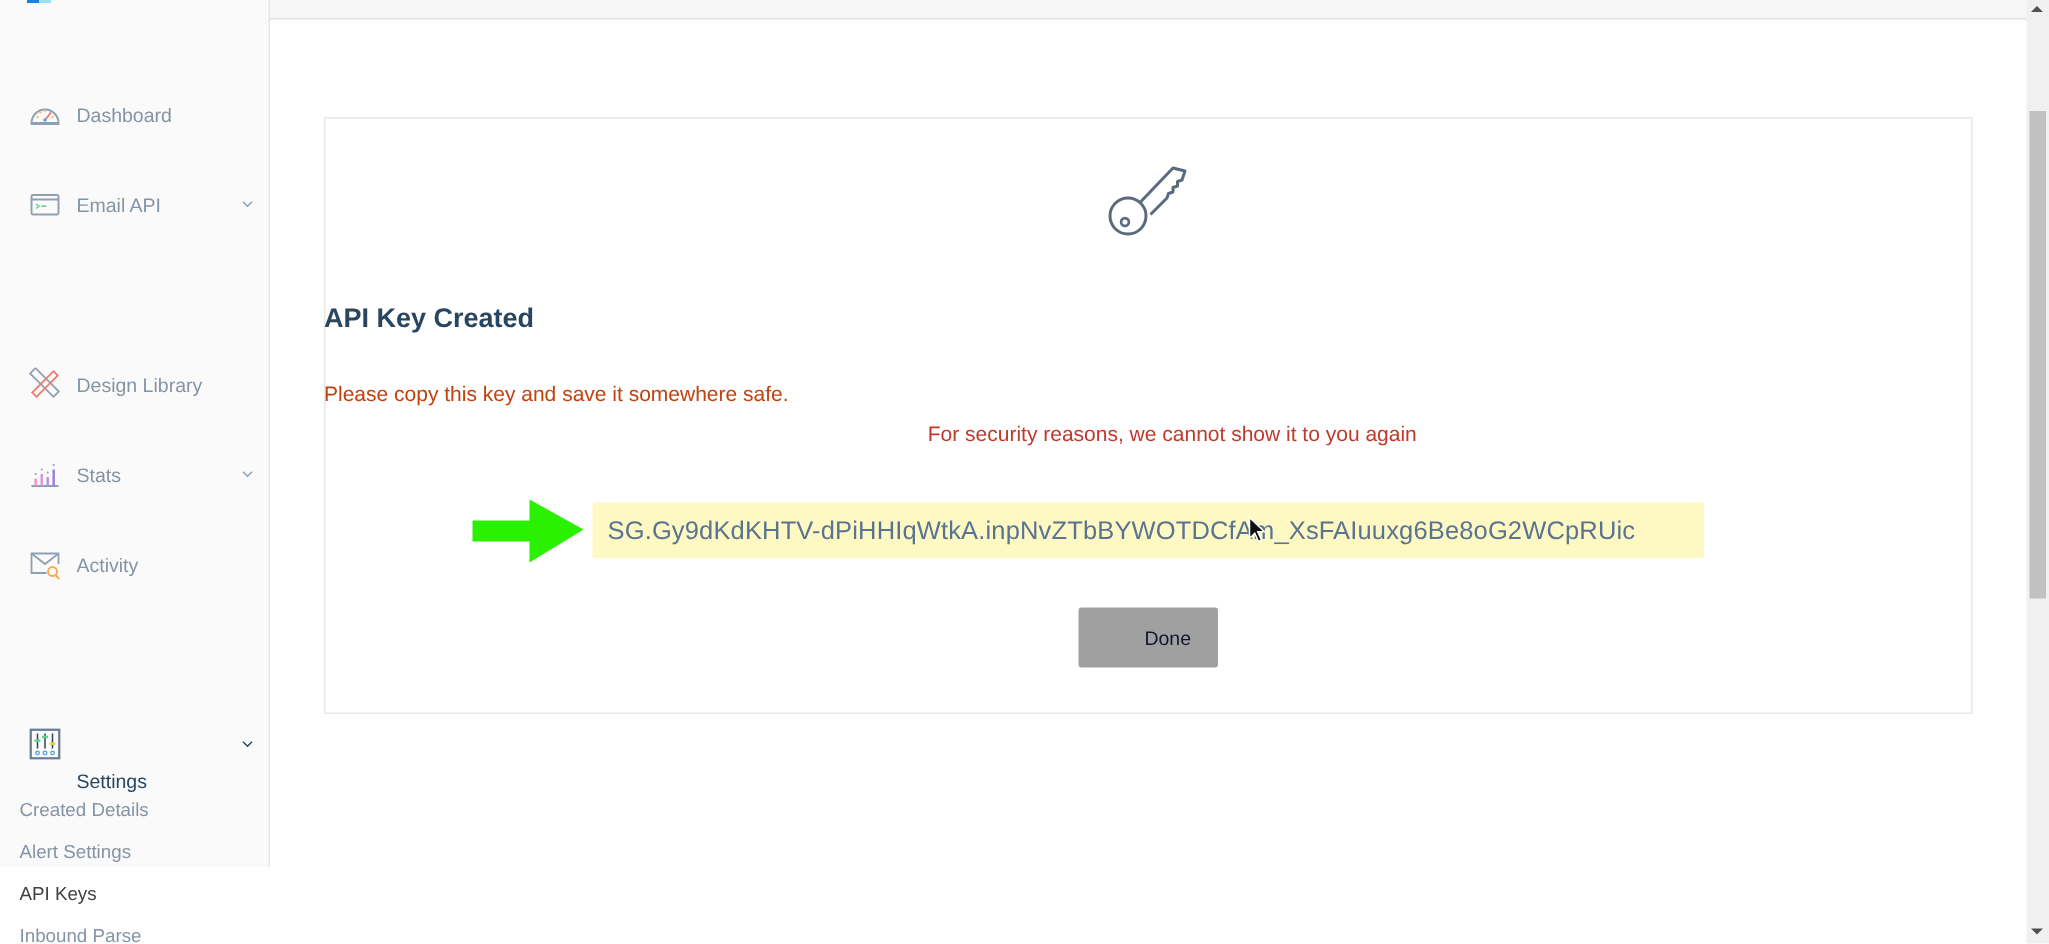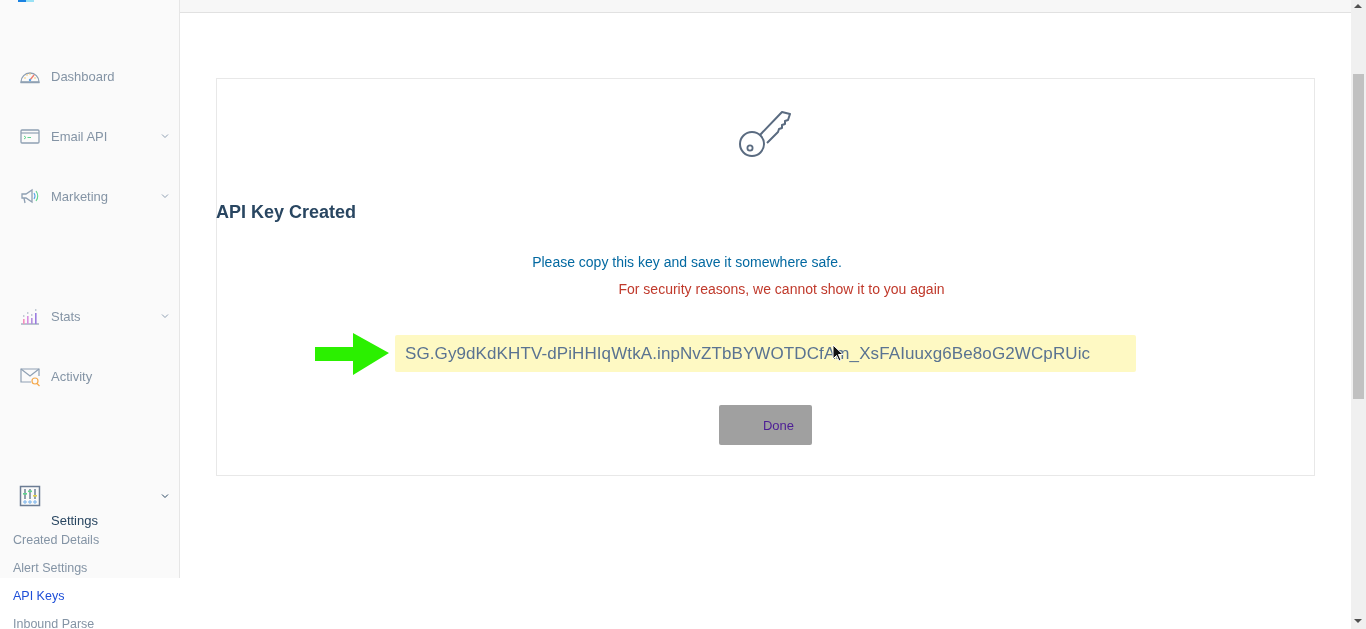--- a/index.html
+++ b/index.html
@@ -7,36 +7,36 @@
   .sidebar { position: absolute; left: 0; top: 0; width: 180px; height: 578px; background: #fafafa; border-right: 1px solid #e6e6e6; }
   .logo-sliver { position: absolute; left: 18px; top: 0; width: 16px; height: 2px; }
   .logo-sliver .a { position: absolute; left: 0; top: 0; width: 8px; height: 2px; background: #1a82e2; }
   .logo-sliver .b { position: absolute; left: 8px; top: 0; width: 8px; height: 2px; background: #99e1f4; }
   .nav-item { position: absolute; left: 0; width: 179px; height: 40px; display: flex; align-items: center; cursor: pointer; }
   .nav-item .icon { position: absolute; left: 19px; width: 22px; height: 22px; }
   .nav-item .label { position: absolute; left: 51px; font-size: 13px; color: #8494a5; }
   .nav-item.active .label { color: #294661; margin-top: 48px; }
   .nav-item .chev { position: absolute; left: 161px; width: 8px; height: 8px; }
   .sub-item { position: absolute; left: 13px; font-size: 12.5px; color: #8494a5; cursor: pointer; }
-  .sub-item.active { color: #1d4ed8; }
+  .sub-item.active { color: #404040; }
 
   .topbar { position: absolute; left: 180px; top: 0; width: 1171px; height: 13px; background: #f7f7f7; border-bottom: 1px solid #e1e1e1; }
   .scrollbar { position: absolute; left: 1351px; top: 0; width: 15px; height: 629px; background: #f0f0f0; }
   .scrollbar .up { position: absolute; left: 3px; top: 4px; width: 0; height: 0; border-left: 4px solid transparent; border-right: 4px solid transparent; border-bottom: 4px solid #505050; }
   .scrollbar .down { position: absolute; left: 3px; top: 619px; width: 0; height: 0; border-left: 4px solid transparent; border-right: 4px solid transparent; border-top: 4px solid #505050; }
   .scrollbar .thumb { position: absolute; left: 2px; top: 74px; width: 11px; height: 325px; background: #c1c1c1; }
 
   .card { position: absolute; left: 216px; top: 78px; width: 1099px; height: 398px; border: 1px solid #e8e8e8; background: #fff; }
   .key-icon { position: absolute; left: 738px; top: 108px; width: 56px; height: 54px; }
   .title { position: absolute; left: 216px; width: 1099px; top: 202px; text-align: left; font-size: 18px; font-weight: bold; color: #294661; }
-  .msg { position: absolute; left: 216px; width: 942px; top: 254px; text-align: center; font-size: 14px; color: #0369a1; }
+  .msg { position: absolute; left: 216px; width: 942px; top: 254px; font-size: 14px; color: #c2410c; }
   .warn { position: absolute; left: 216px; width: 1099px; top: 281px; text-align: center; font-size: 14px; color: #c0392b; padding-left: 32px; }
   .arrow { position: absolute; left: 313px; top: 330px; width: 78px; height: 48px; }
   .key-box { position: absolute; left: 395px; top: 335px; width: 741px; height: 37px; background: #fef9c3; border-radius: 2px; display: flex; align-items: center; padding-left: 10px; font-size: 17px; color: #5a7391; white-space: nowrap; letter-spacing: 0.1px; }
-  .done-btn { position: absolute; left: 719px; top: 405px; width: 93px; height: 40px; background: #a0a0a0; border-radius: 2px; color: #4c1d95; font-size: 13px; display: flex; align-items: center; justify-content: center; cursor: pointer; border: none; padding-left: 26px; }
+  .done-btn { position: absolute; left: 719px; top: 405px; width: 93px; height: 40px; background: #a0a0a0; border-radius: 2px; color: #0f172a; font-size: 13px; display: flex; align-items: center; justify-content: center; cursor: pointer; border: none; padding-left: 26px; }
   .cursor { position: absolute; left: 832px; top: 344px; width: 12px; height: 18px; }
 </style>
 </head>
 <body>
 
 <div class="sidebar">
   <div class="logo-sliver">
       <div class="a"></div>
       <div class="b"></div>
     </div>
@@ -61,33 +61,28 @@
       <line x1="2" y1="8" x2="20" y2="8" stroke="#8fa0b3" stroke-width="1.2"></line>
       <path d="M5 11 L7 12.5 L5 14" fill="none" stroke="#5fd38d" stroke-width="1"></path>
       <line x1="8.5" y1="12.5" x2="12" y2="12.5" stroke="#5fd38d" stroke-width="1"></line>
     </svg>
     <span class="label">Email API</span>
     <svg class="chev" viewBox="0 0 8 8">
         <path d="M1 2.5 L4 5.5 L7 2.5" fill="none" stroke="#8fa0b3" stroke-width="1"></path>
       </svg>
   </div>
 
-  <div class="nav-item" style="top:176px">
+
+  <div class="nav-item" style="top:236px">
     <svg class="icon" viewBox="0 0 22 22">
-      <path d="M3 9 L7 9 L13 5 L13 17 L7 13 L3 13 Z" fill="none" stroke="#8fa0b3" stroke-width="1.3"></path>
-      <line x1="5" y1="13" x2="6" y2="18" stroke="#8fa0b3" stroke-width="1.3"></line>
-      <path d="M15 8 Q17 11 15 14" fill="none" stroke="#5aa3e8" stroke-width="1.1"></path>
-      <path d="M17 6 Q20.5 11 17 16" fill="none" stroke="#5fd38d" stroke-width="1.1"></path>
+      <rect x="9" y="-1" width="5" height="22" transform="rotate(-45 11 11)" fill="none" stroke="#8fa0b3" stroke-width="1.2"></rect>
+      <rect x="9" y="1" width="4" height="20" transform="rotate(45 11 11)" fill="none" stroke="#f07b6b" stroke-width="1.2"></rect>
     </svg>
-    <span class="label">Marketing</span>
-    <svg class="chev" viewBox="0 0 8 8">
-        <path d="M1 2.5 L4 5.5 L7 2.5" fill="none" stroke="#8fa0b3" stroke-width="1"></path>
-      </svg>
+    <span class="label">Design Library</span>
   </div>
-
 
   <div class="nav-item" style="top:296px">
     <svg class="icon" viewBox="0 0 22 22">
       <line x1="2" y1="19" x2="20" y2="19" stroke="#8fa0b3" stroke-width="1.2"></line>
       <rect x="4" y="14" width="1.6" height="5" fill="#f58fbf"></rect>
       <rect x="8" y="11" width="1.6" height="8" fill="#d98fe0"></rect>
       <rect x="12" y="13" width="1.6" height="6" fill="#b58fe0"></rect>
       <rect x="16" y="8" width="1.6" height="11" fill="#9b7de0"></rect>
       <circle cx="4.8" cy="11" r="0.7" fill="#8fa0b3"></circle>
         <circle cx="8.8" cy="8" r="0.7" fill="#8fa0b3"></circle>

